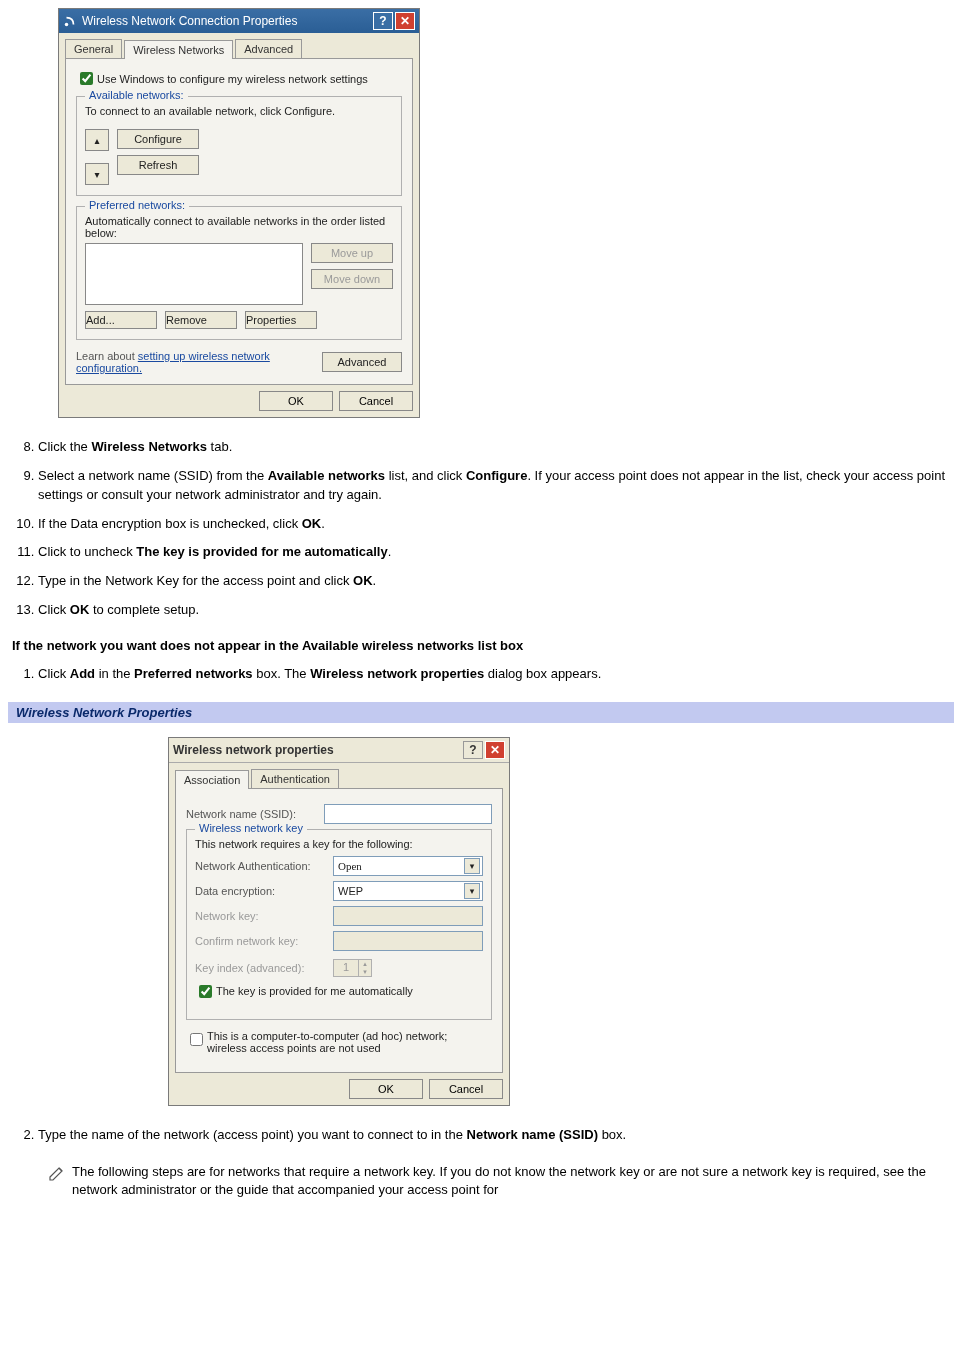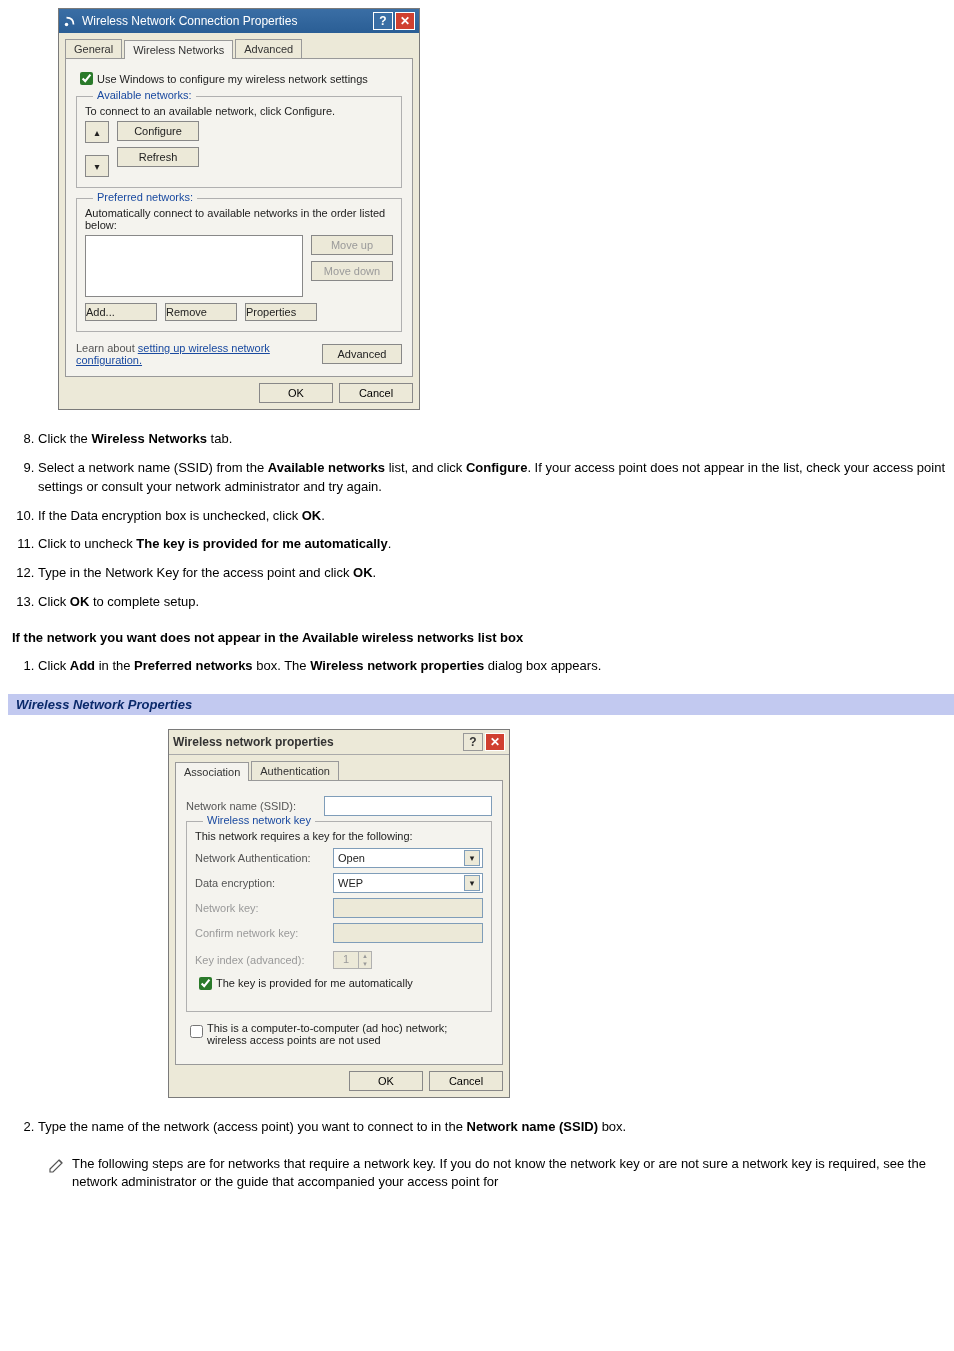--- a/index.html
+++ b/index.html
@@ -19,21 +19,21 @@
   .tbbtn { width:18px; height:16px; display:flex; align-items:center; justify-content:center; font-weight:bold; font-size:12px; border:1px solid #fff; }
   .tbbtn.help { background:#3a6ea5; color:#fff; }
   .tbbtn.close { background:#d04030; color:#fff; }
   .tabstrip { margin:6px 6px 0 6px; display:flex; font-size:11px; }
   .tab { border:1px solid #999; border-bottom:none; padding:3px 8px; background:#ece9d8; margin-right:2px; color:#333; }
   .tab.active { background:#f4f3ee; position:relative; top:1px; }
   .tab-body { margin:0 6px 6px 6px; border:1px solid #999; background:#f4f3ee; padding:10px; font-size:11px; color:#222; }
   input[type=checkbox] { accent-color:#2a7a2a; margin-right:4px; }
   .chk-line { display:flex; align-items:center; margin-bottom:8px; }
   .grp { border:1px solid #b0b0b0; padding:8px 8px 10px 8px; margin-bottom:10px; position:relative; }
-  .grp-label { position:absolute; top:-8px; left:16px; background:#f4f3ee; padding:0 4px; color:#1a4aa0; font-size:11px; }
+  .grp-label { position:absolute; top:-8px; left:8px; background:#f4f3ee; padding:0 4px; color:#1a4aa0; font-size:11px; }
   .grp-row { display:flex; gap:8px; align-items:flex-start; }
   .listbox { flex:1; border:1px solid #888; background:#fff; height:56px; padding:2px 4px; font-size:11px; }
   .listbox .li-item { display:flex; align-items:center; gap:4px; padding:1px 0; }
   .aicon { width:10px; height:10px; }
   .scrollbtn { width:22px; height:20px; border:1px solid #888; background:#ece9d8; display:flex; align-items:center; justify-content:center; font-size:10px; }
   .scrollcol { display:flex; flex-direction:column; justify-content:space-between; height:56px; }
   .btncol { display:flex; flex-direction:column; gap:6px; }
   .wbtn { border:1px solid #888; background:#ece9d8; padding:3px 0; width:80px; font-size:11px; text-align:center; }
   .wbtn.dis { color:#9a9a9a; }
   .btnrow { display:flex; gap:8px; margin-top:6px; }
@@ -84,21 +84,21 @@
       <div class="tab">Advanced</div>
     </div>
     <div class="tab-body">
       <div class="chk-line">
         <input type="checkbox" checked="" style="">
         <span>Use Windows to configure my wireless network settings</span>
       </div>
 
       <div class="grp">
         <span class="grp-label">Available networks:</span>
-        <div style="margin-bottom:4px;">To connect to an available network, click Configure.</div>
+        <div style="margin-bottom:12px;">To connect to an available network, click Configure.</div>
         <div class="grp-row">
           <div class="scrollcol">
             <div class="scrollbtn">▴</div>
             <div class="scrollbtn">▾</div>
           </div>
           <div class="btncol">
             <div class="wbtn">Configure</div>
             <div class="wbtn">Refresh</div>
           </div>
         </div>
@@ -169,21 +169,21 @@
       <div class="field-row">
         <span class="field-label">Network name (SSID):</span>
         <div class="txtinput" style="flex:1;"></div>
       </div>
 
       <div class="grp">
         <span class="grp-label">Wireless network key</span>
         <div style="margin-bottom:6px;">This network requires a key for the following:</div>
         <div class="field-row">
           <span class="field-label">Network Authentication:</span>
-          <div class="dropdown" style="flex:1;">
+          <div class="dropdown" style="flex:1;font-family:Liberation Serif, serif;">
             <span>Open</span>
             <span class="dd-arrow">▾</span>
           </div>
         </div>
         <div class="field-row">
           <span class="field-label">Data encryption:</span>
           <div class="dropdown" style="flex:1;">
             <span>WEP</span>
             <span class="dd-arrow">▾</span>
           </div>

